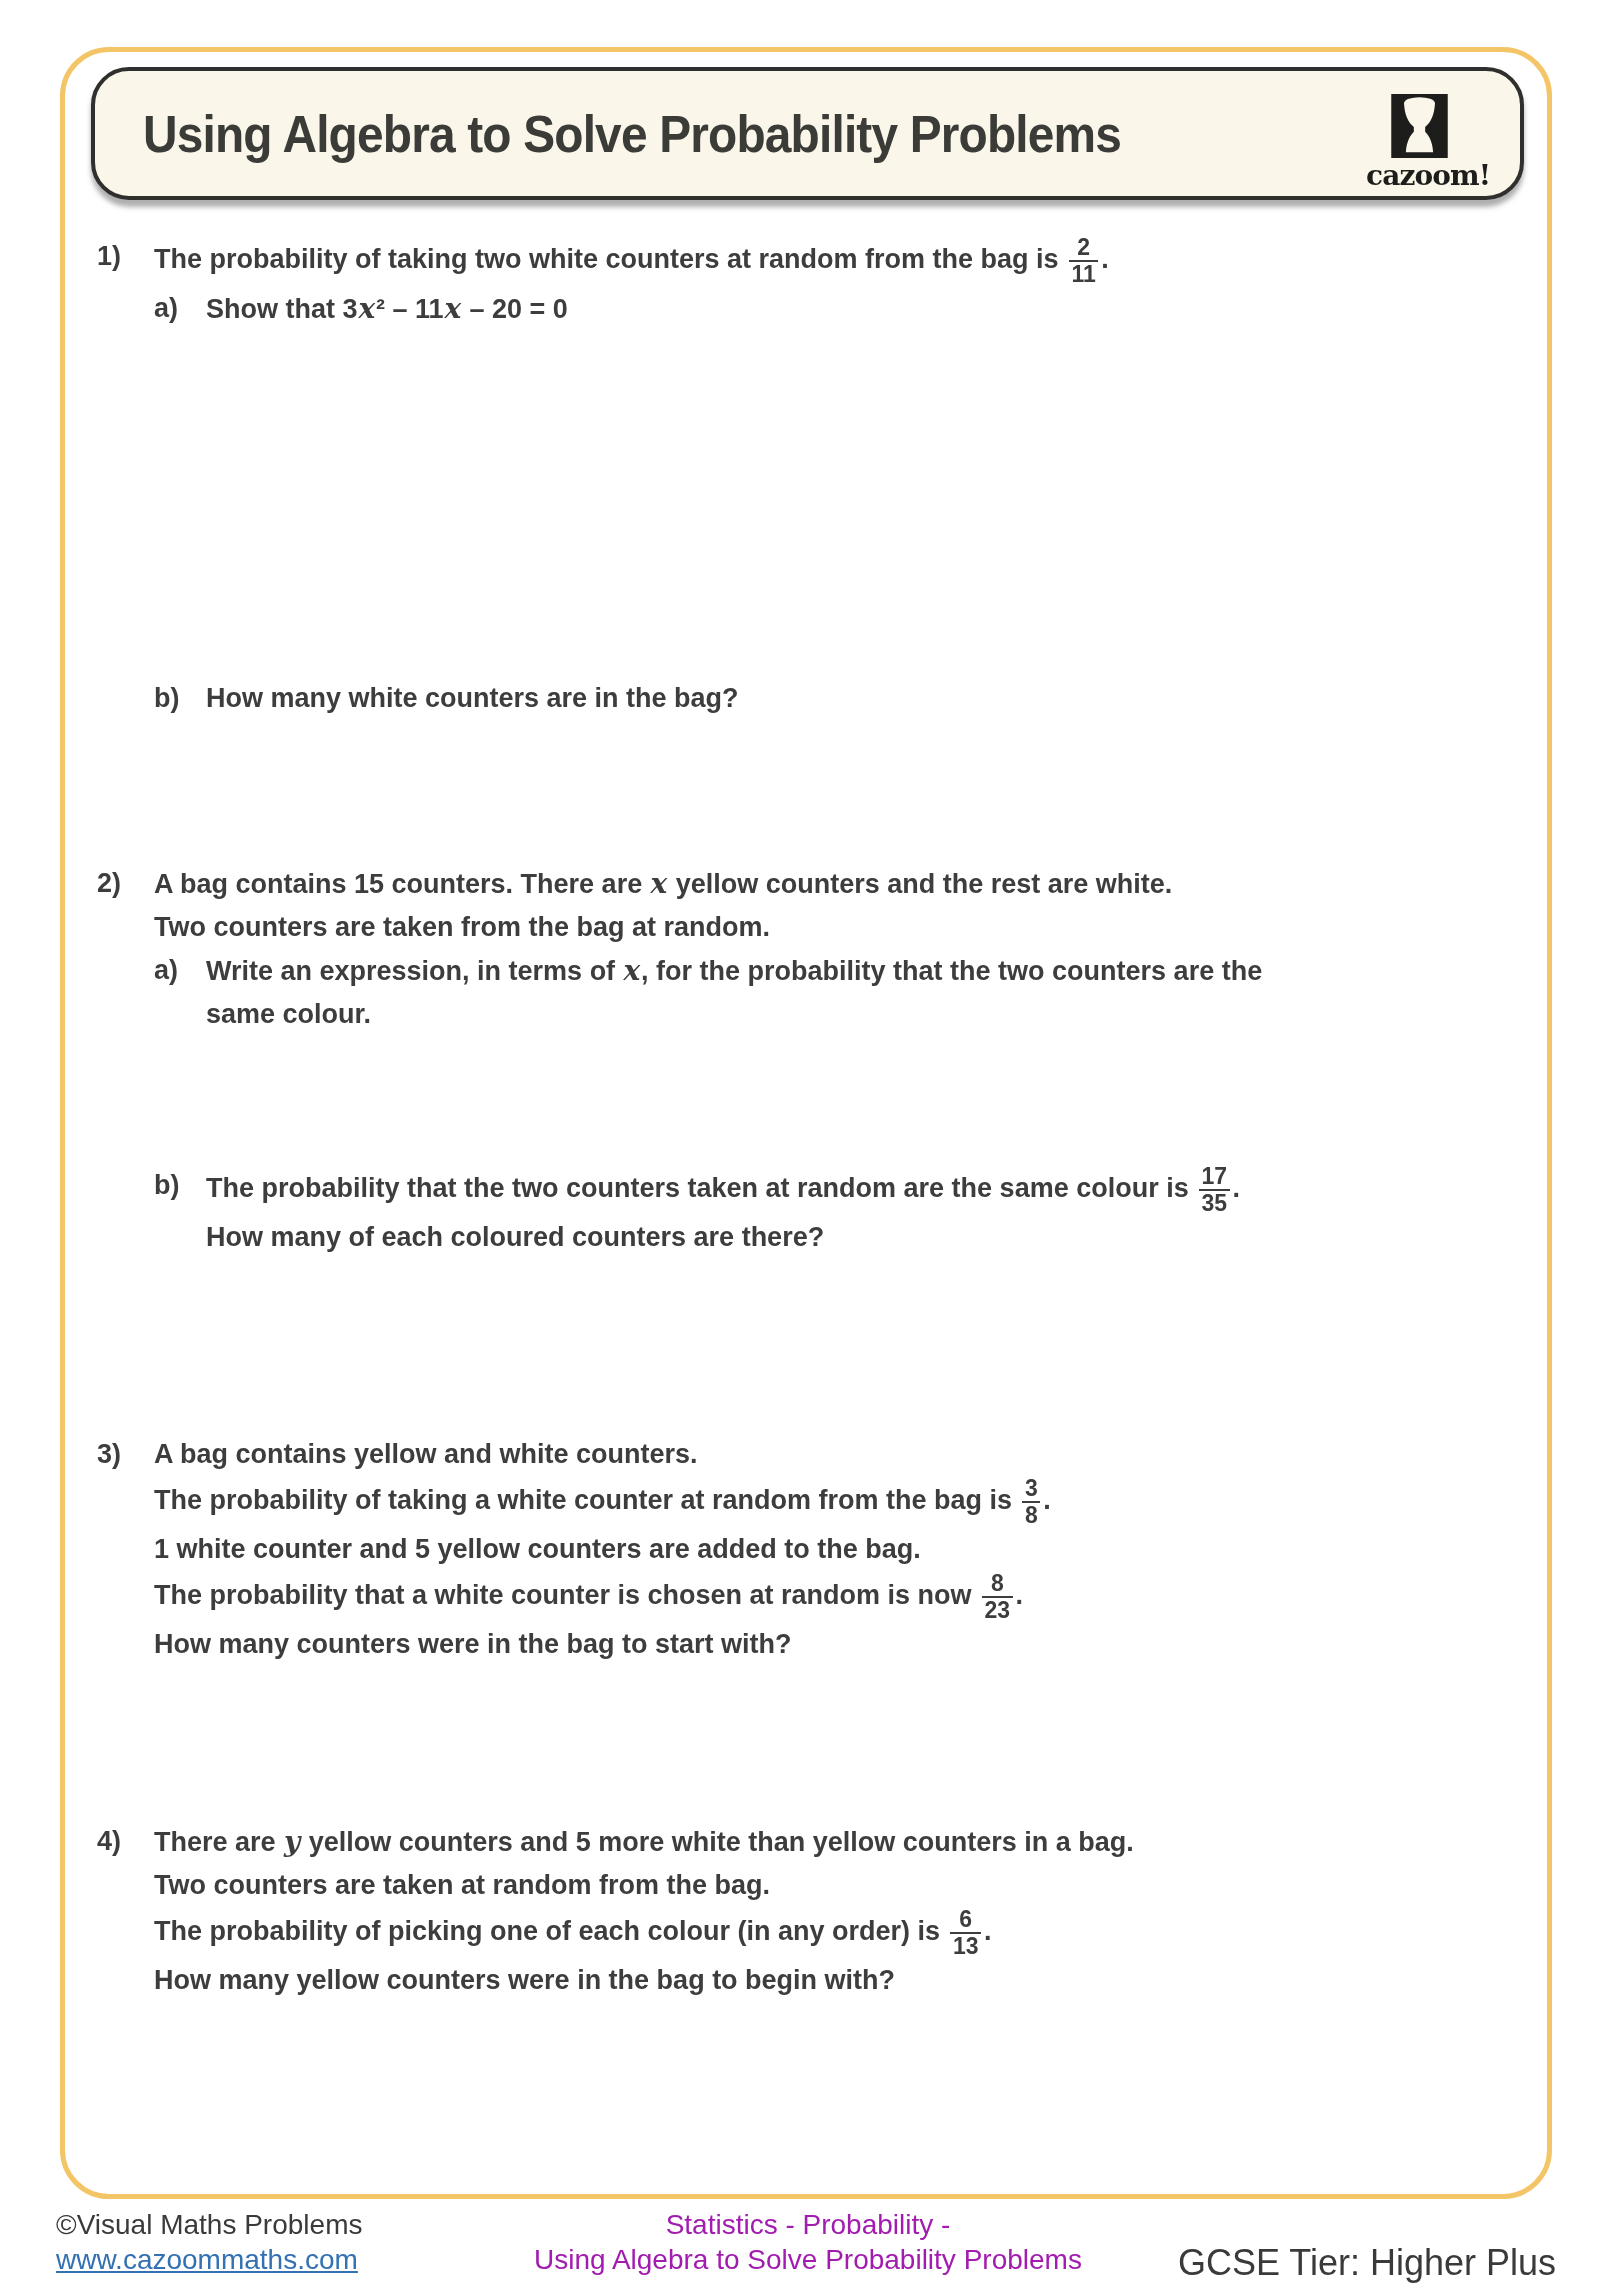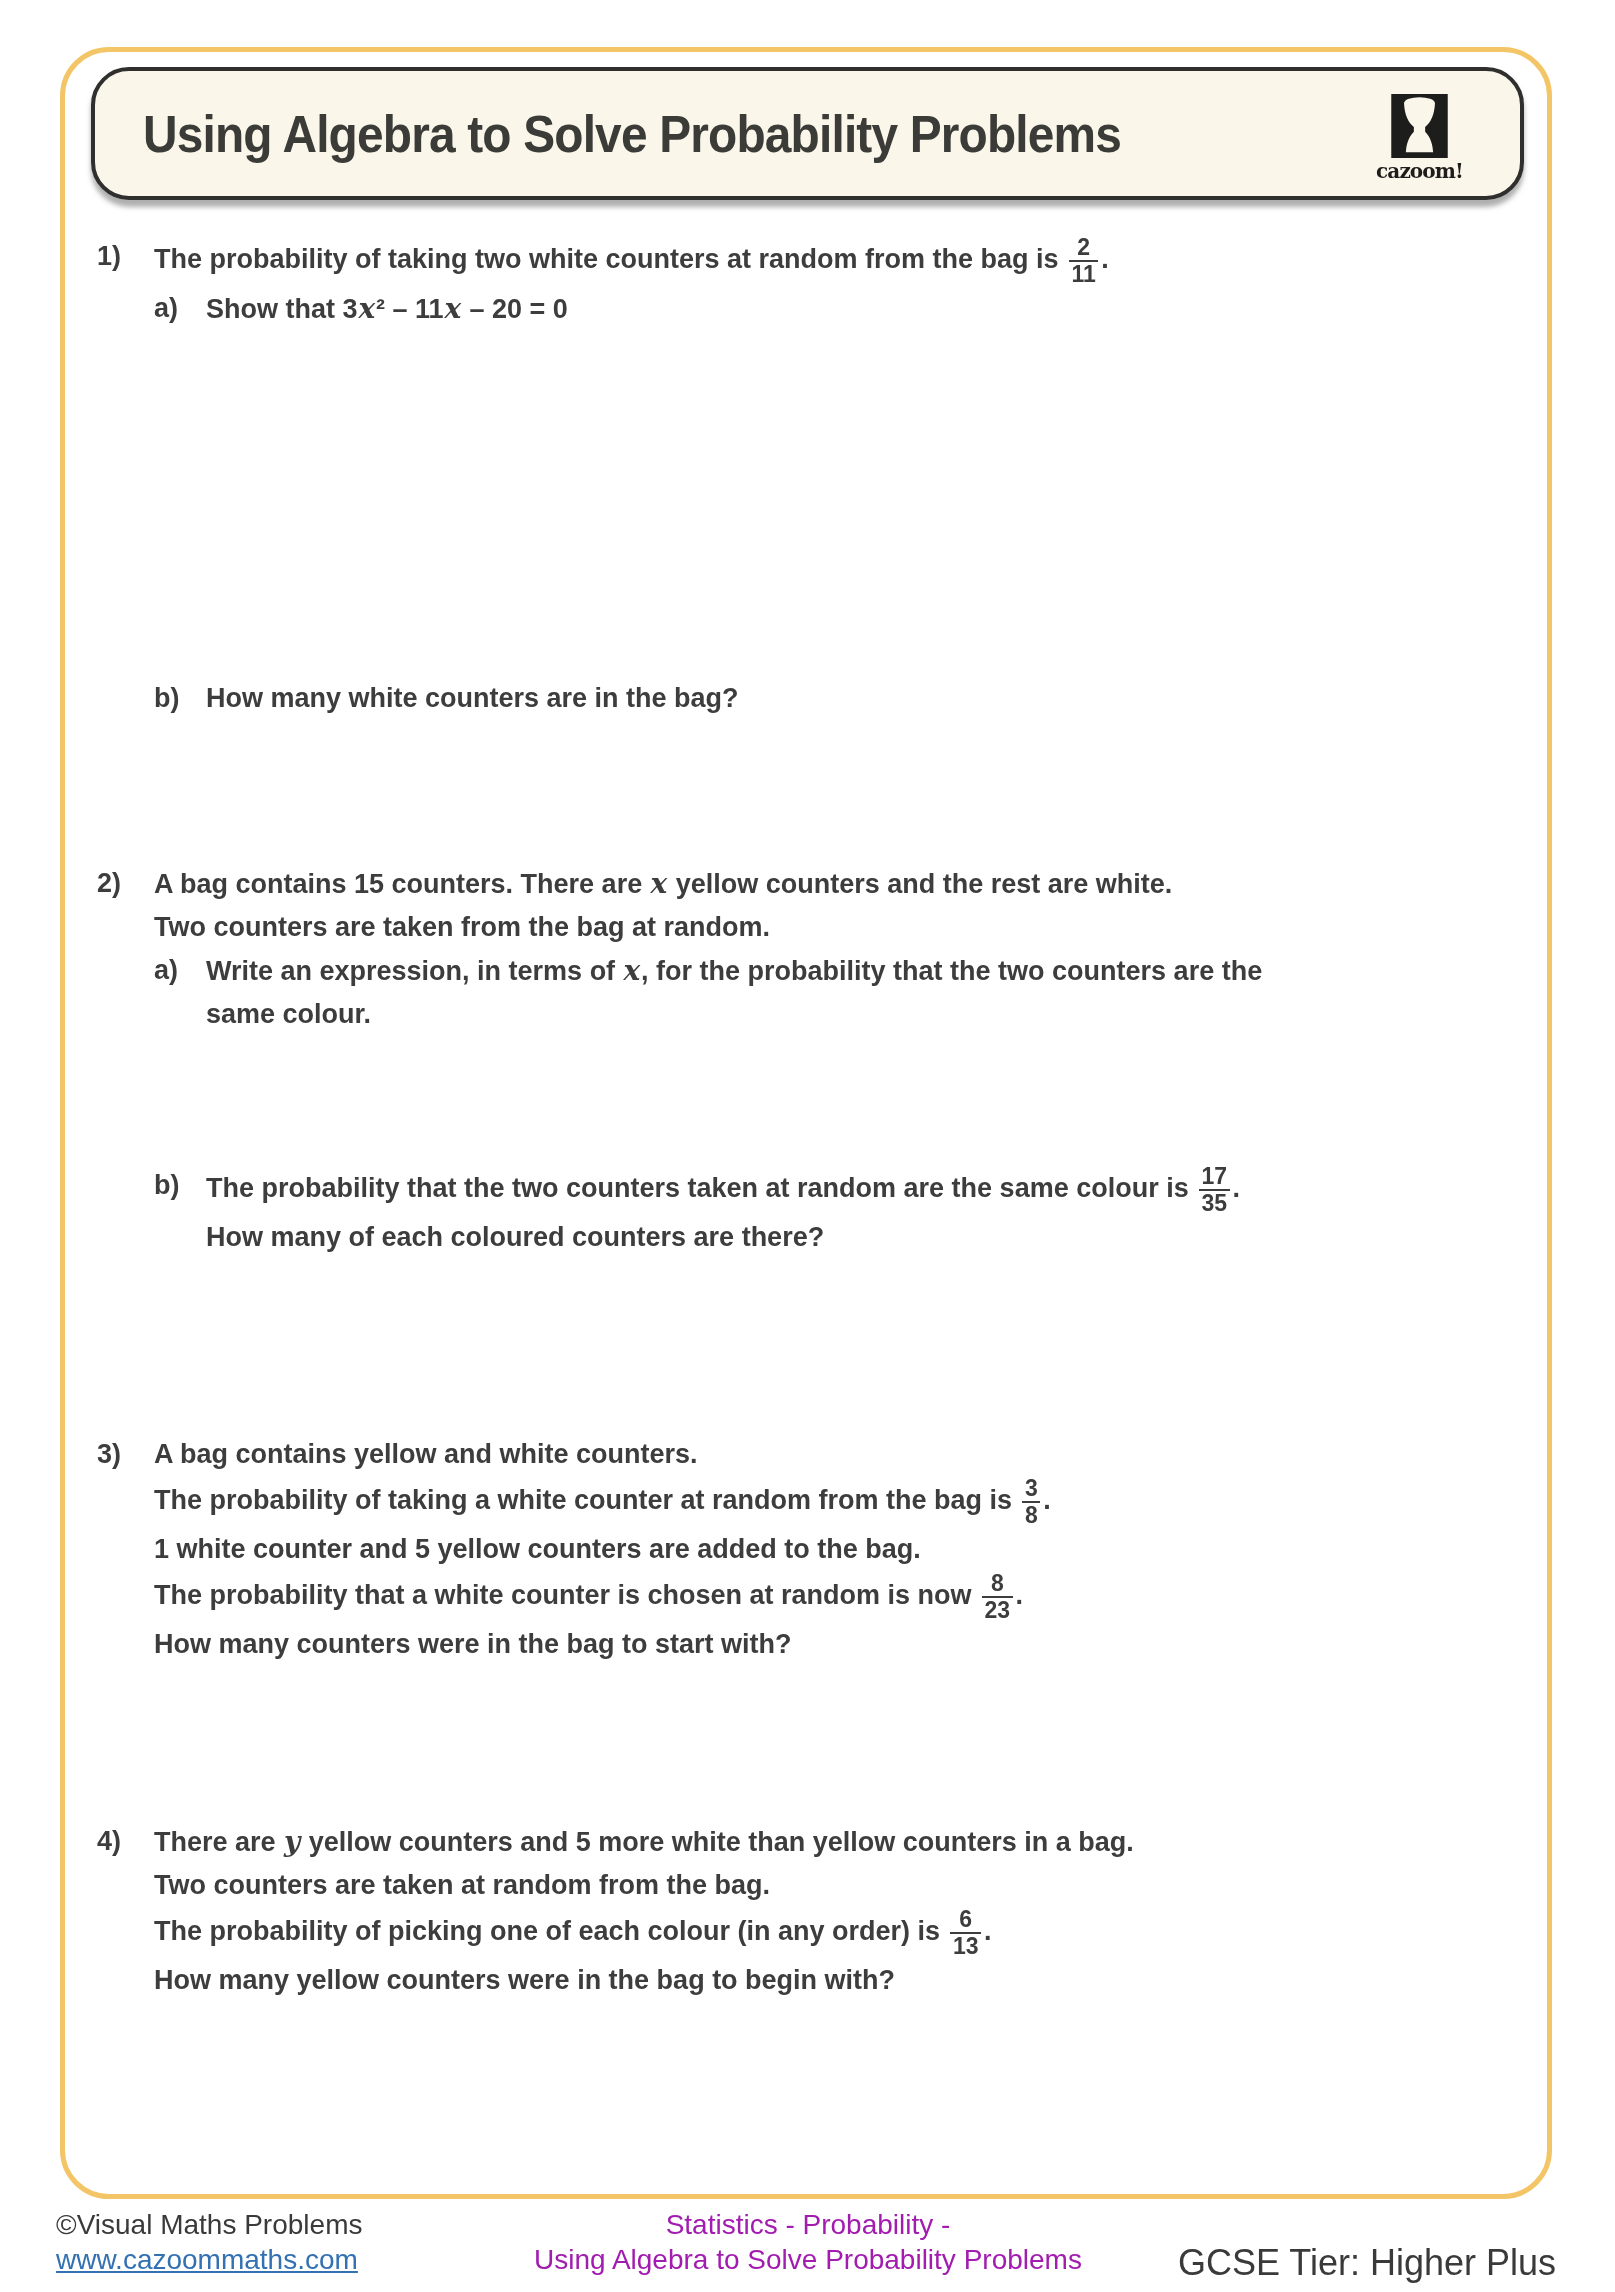--- a/index.html
+++ b/index.html
@@ -18,21 +18,21 @@
   }
   .title {
     position:absolute; left:48px; top:50%; transform:translateY(-50%) scaleX(0.92);
     transform-origin:left center; font-size:52px; font-weight:bold; color:#3B3B38;
     white-space:nowrap; letter-spacing:-0.9px;
   }
   .logo { position:absolute; right:47px; top:23px; width:107px; text-align:center; }
   .logo svg { width:57px; height:64px; display:block; margin:0 auto; }
   .logo-text {
     display:block; margin-top:0.9px; font-family:"DejaVu Serif", serif;
-    font-weight:bold; font-size:20px; color:#1D1D1B; letter-spacing:-0.9px;
+    font-weight:bold; font-size:28px; color:#1D1D1B; letter-spacing:-0.9px;
   }
   .question { position:absolute; display:flex; color:#3D3D3D; font-weight:bold; font-size:27px; }
   .qnum  { width:57px; flex:none; line-height:43px; }
   .qbody { flex:1; }
   .qline { line-height:43px; white-space:nowrap; }
   .sub    { display:flex; }
   .slabel { width:52px; flex:none; line-height:43px; }
   .stext  { flex:1; }
   .mvar {
     font-family:"DejaVu Serif", serif; font-style:italic; font-weight:bold;

